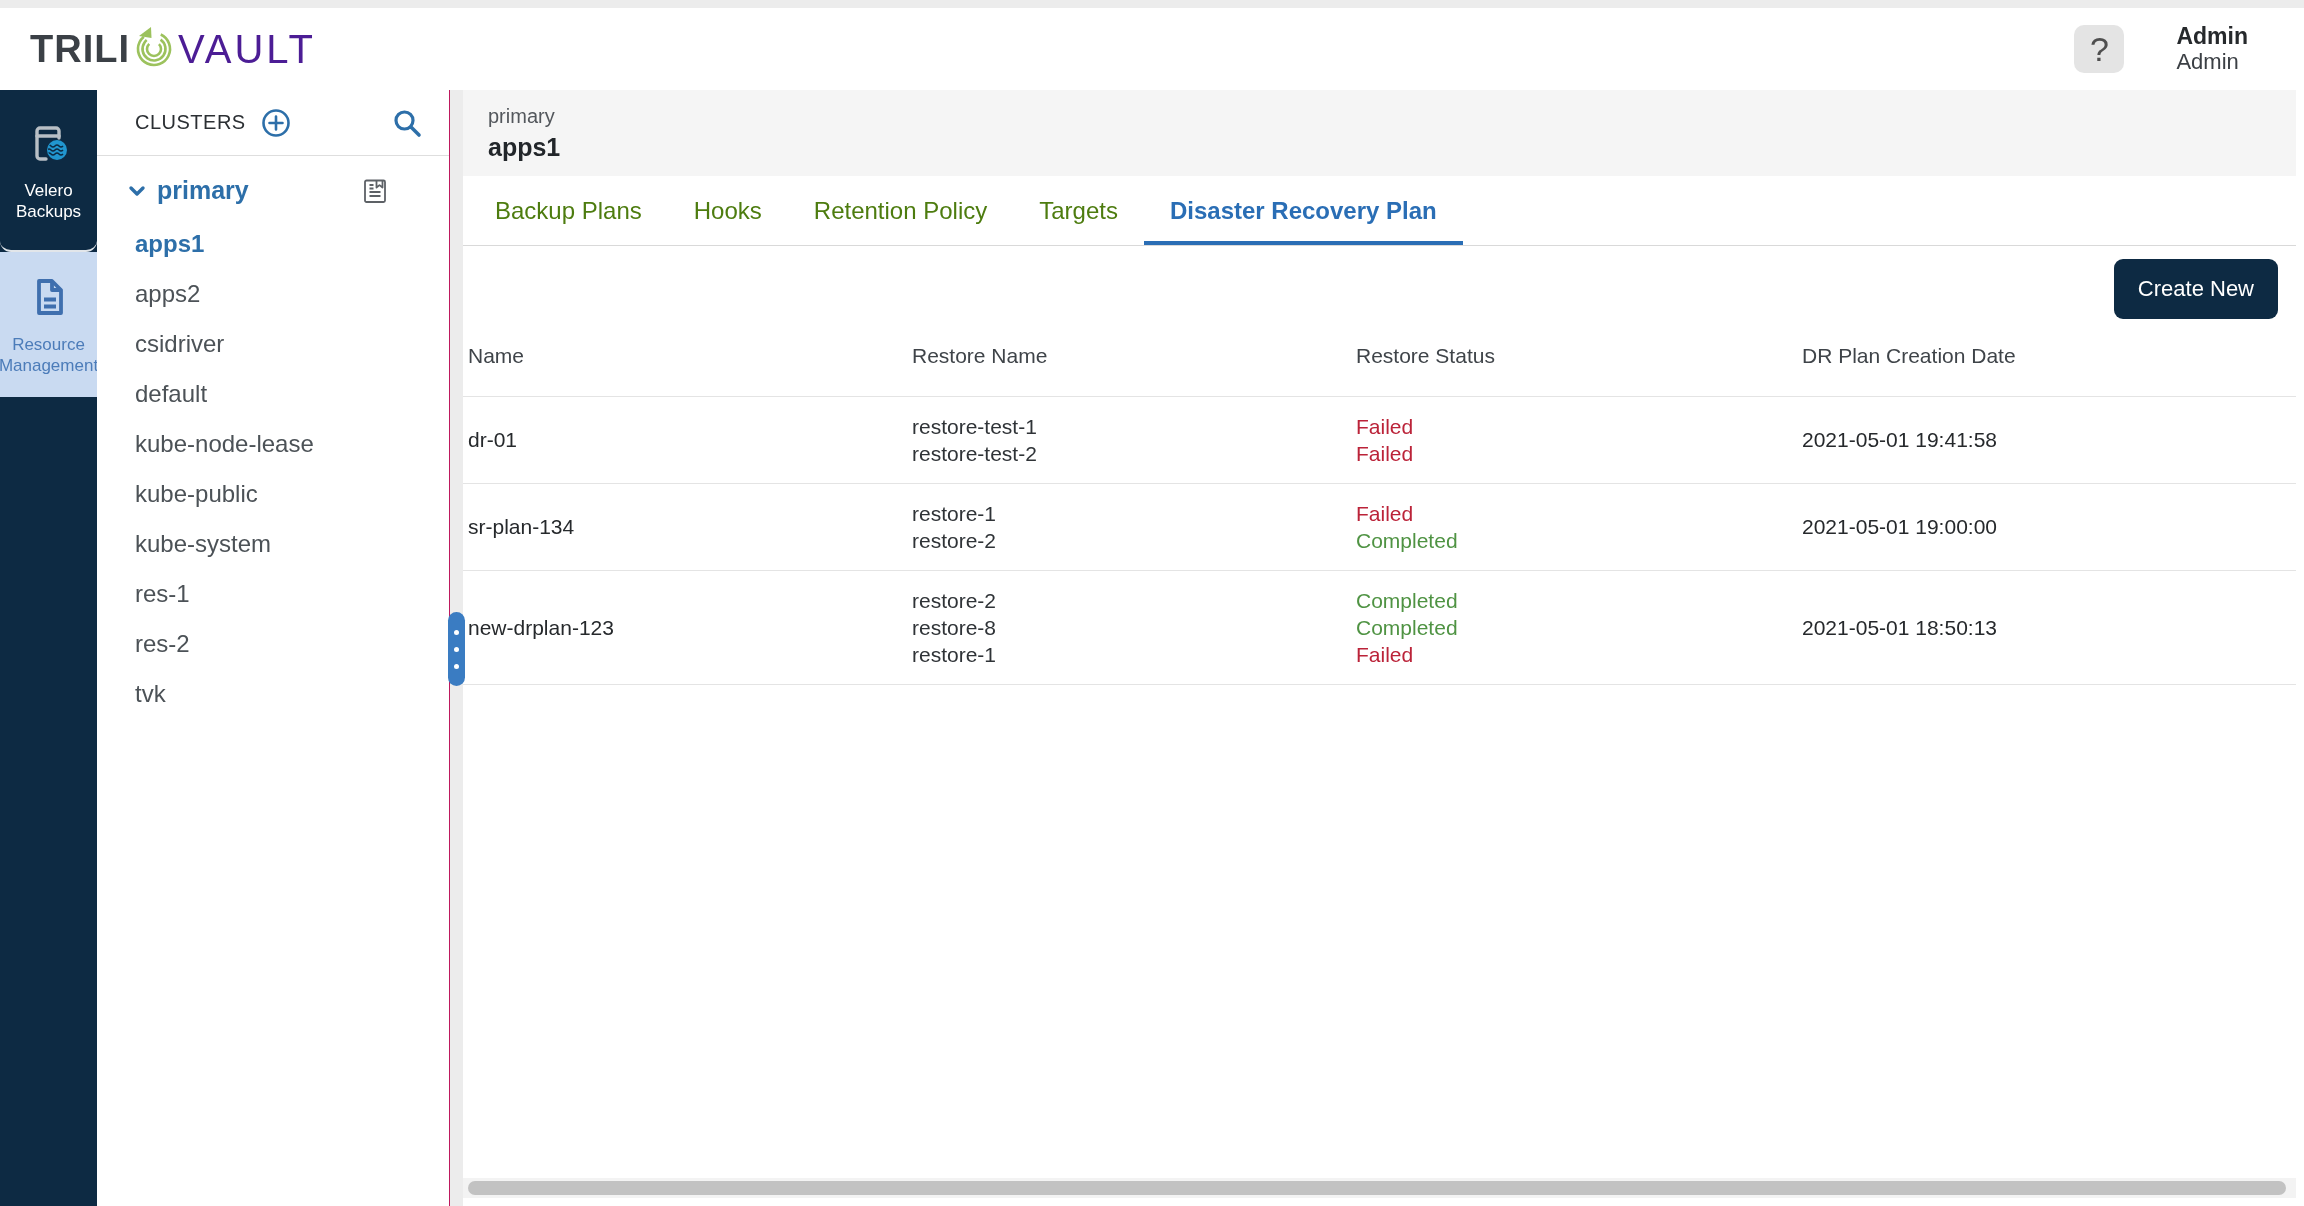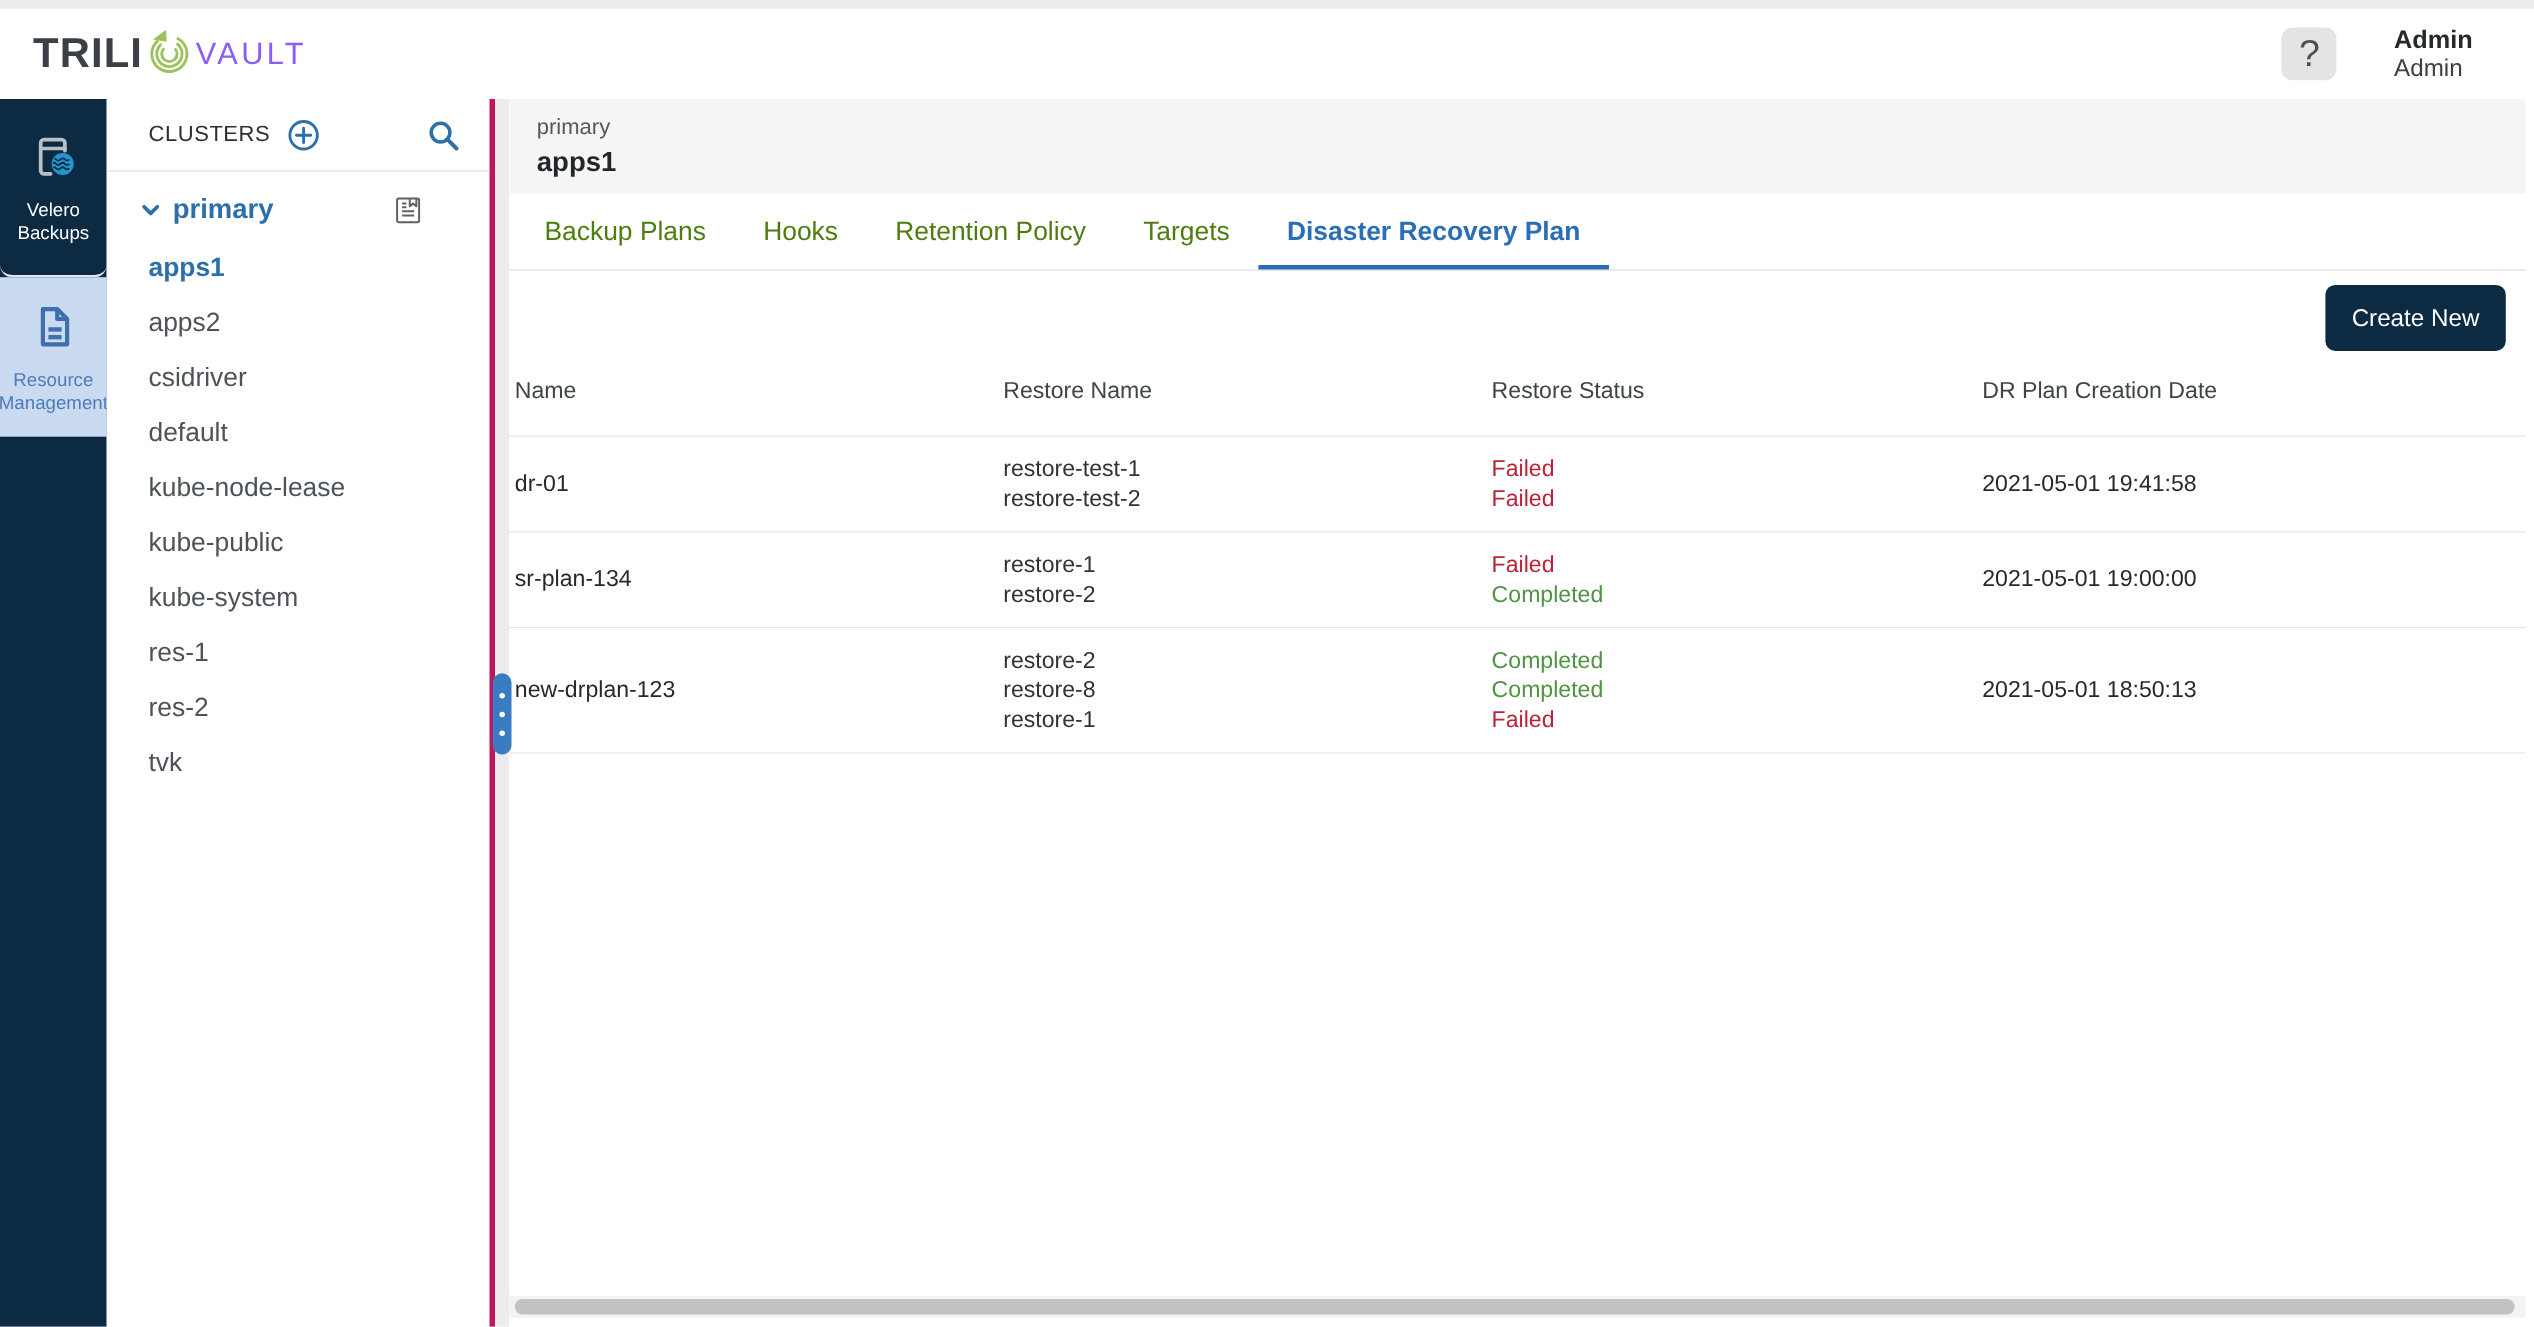--- a/index.html
+++ b/index.html
@@ -14,39 +14,39 @@
   }
   *{box-sizing:border-box;margin:0;padding:0;}
   html,body{width:2304px;height:1206px;overflow:hidden;background:#fff;
     font-family:"Liberation Sans", sans-serif;color:#2b2e31;}
   
   .top-strip{position:absolute;left:0;top:0;width:2304px;height:8px;background:#ececec;}
   .topbar{position:absolute;left:0;top:8px;width:2304px;height:82px;background:#fff;
     display:flex;align-items:center;}
   .logo{display:flex;align-items:center;margin-left:30px;}
   .logo .t1{font-size:38px;font-weight:800;color:#3b4046;letter-spacing:1px;}
-  .logo .t2{font-size:28px;font-weight:300;color:#8b5cf6;letter-spacing:3px;}
+  .logo .t2{font-size:40px;font-weight:300;color:#4c1d95;letter-spacing:3px;}
   .logo svg{margin:0 1px;}
   .topbar-right{margin-left:auto;display:flex;align-items:center;}
   .help-btn{width:50px;height:48px;border-radius:10px;background:#e4e4e4;color:#4f4f4f;
     font-size:34px;display:flex;align-items:center;justify-content:center;margin-right:52px;cursor:pointer;}
   .user-block{margin-right:56px;text-align:left;line-height:26px;cursor:pointer;}
   .user-name{font-size:23px;font-weight:700;color:#26292c;}
   .user-role{font-size:22px;color:#3c4045;}
   
   .rail{position:absolute;left:0;top:90px;width:97px;bottom:0;background:var(--navy);}
   .tile{display:flex;flex-direction:column;align-items:center;justify-content:center;
     text-align:center;color:#fff;cursor:pointer;}
   .tile .label{font-size:17px;line-height:21px;margin-top:9px;padding:0 2px;}
   .tile.t-home{height:145px;border-bottom:2px solid #e2e6ea;}
   .tile.t-velero{height:162px;border-bottom:2px solid #e2e6ea;border-radius:11px;}
   .tile.t-resource{height:145px;background:var(--rail-active-bg);color:var(--rail-active-text);}
   
   .clusters{position:absolute;left:97px;top:90px;width:353px;bottom:0;background:#fff;
-    border-right:5px solid #be185d;}
+    border-right:1px solid #be185d;}
   .panel-head{height:66px;display:flex;align-items:center;padding:0 26px 0 38px;
     border-bottom:1px solid #dedede;}
   .panel-title{font-size:20px;letter-spacing:0.5px;color:#2b2f33;}
   .panel-head .plus{margin-left:14px;cursor:pointer;display:flex;}
   .panel-head .spacer{flex:1;}
   .panel-head .search{cursor:pointer;display:flex;}
   .cluster-row{display:flex;align-items:center;padding:20px 0 8px 28px;cursor:pointer;}
   .cluster-row .caret{display:flex;margin-right:8px;cursor:pointer;}
   .cluster-name{font-size:25px;font-weight:700;color:var(--accent-blue);}
   .cluster-row .spacer{flex:1;}

